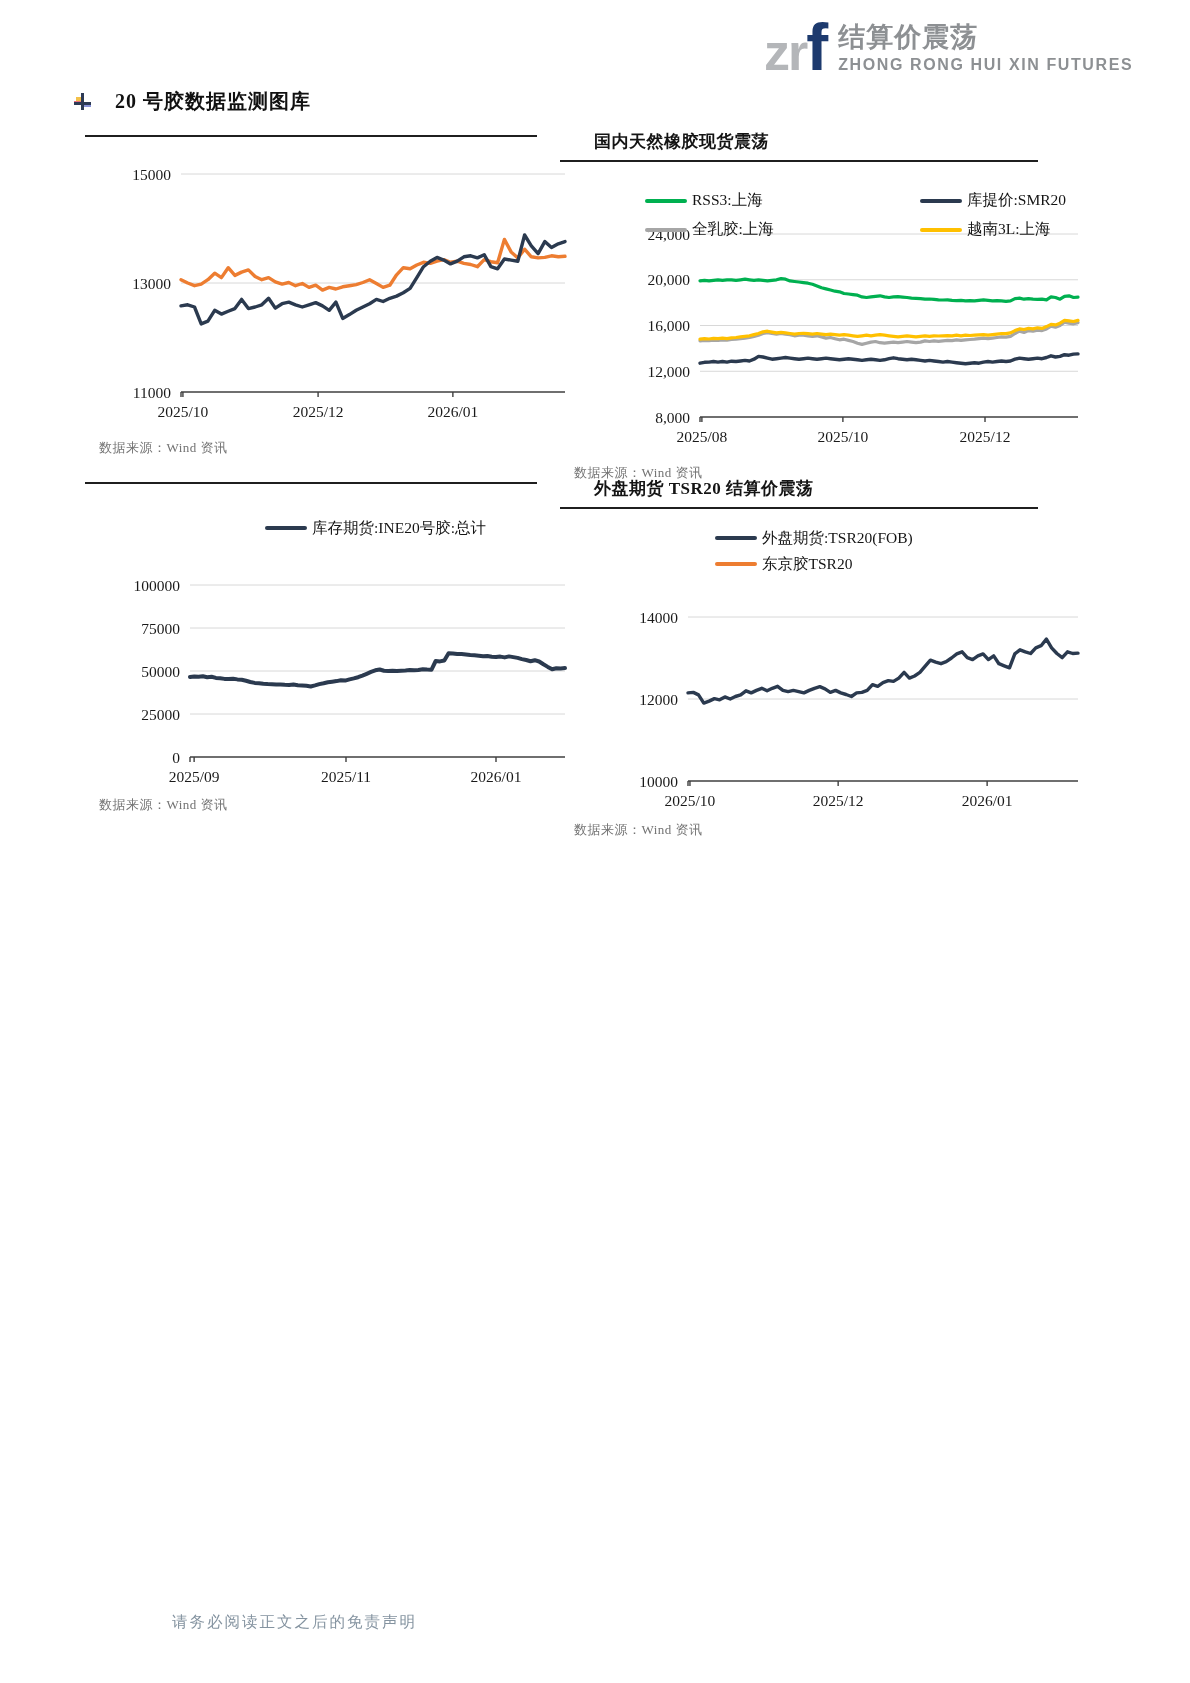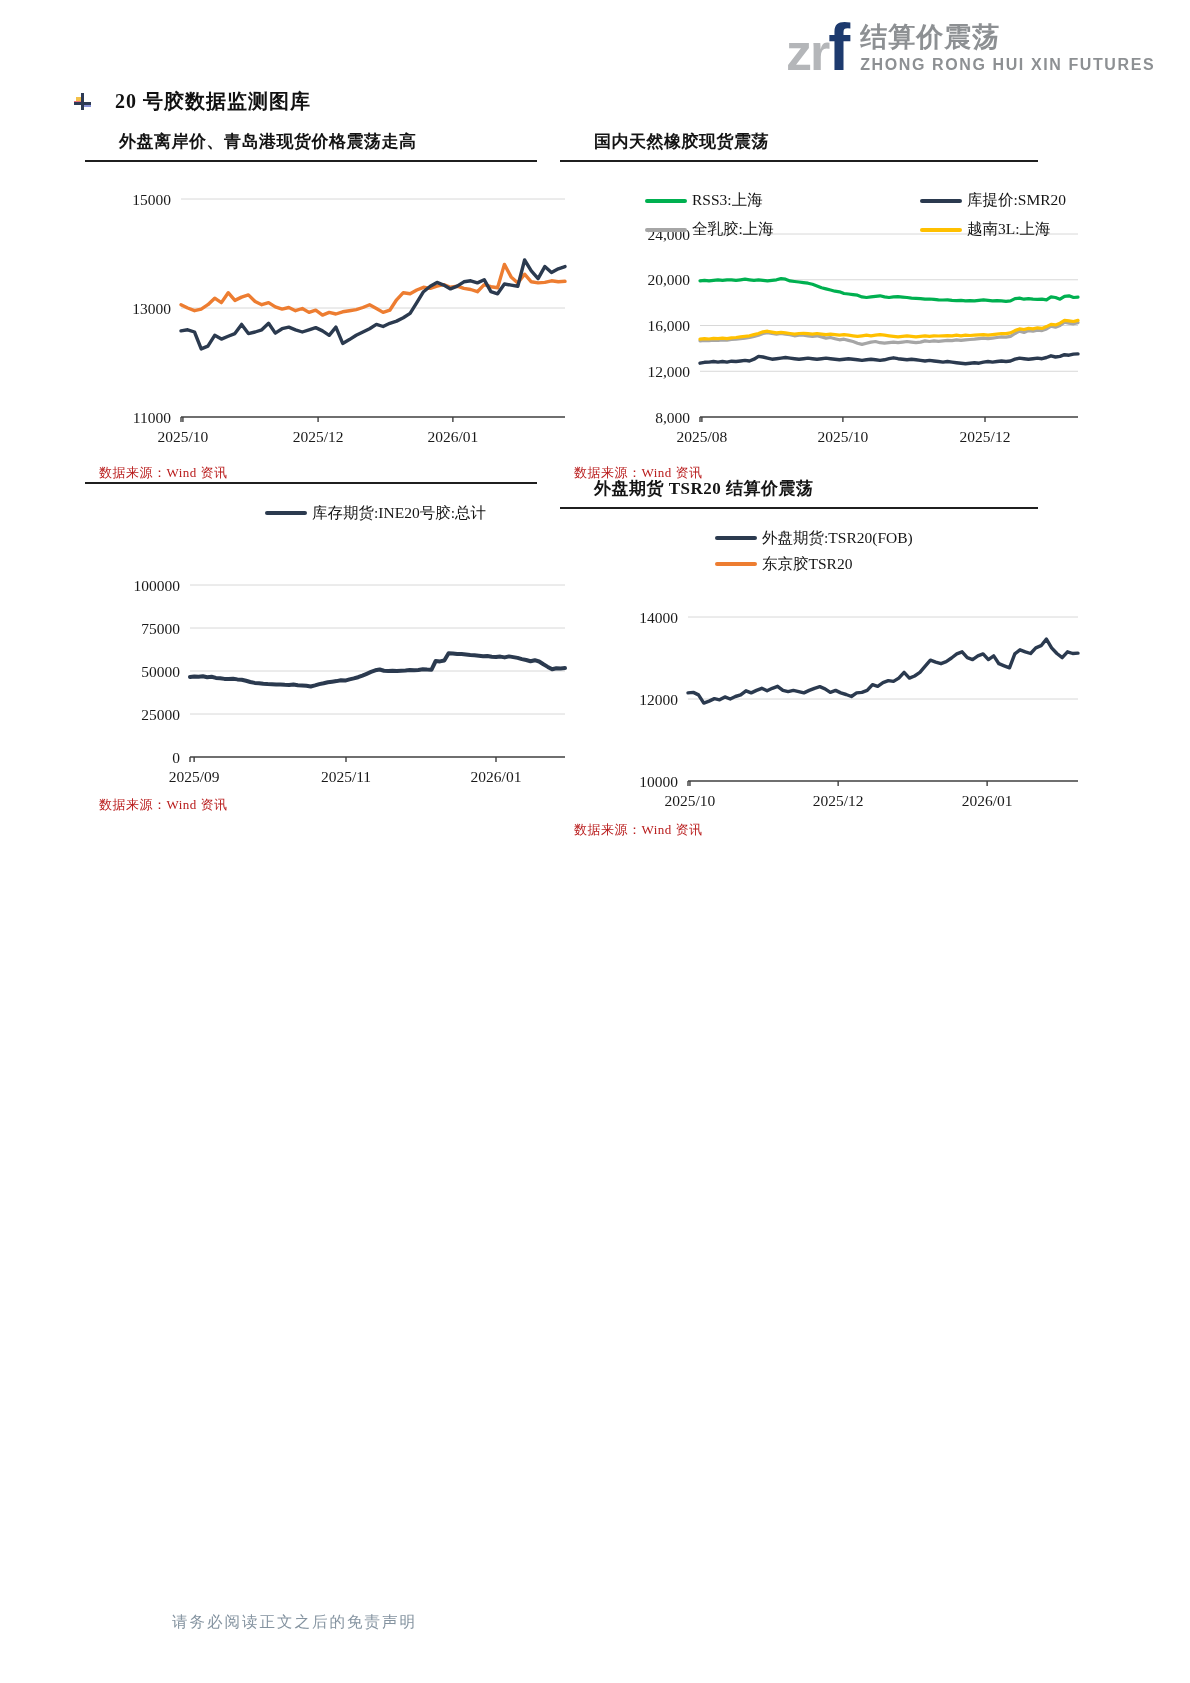--- a/index.html
+++ b/index.html
@@ -1,21 +1,21 @@
 <!DOCTYPE html>
 <html><head>
 <meta charset="utf-8">
 <style>
   * { margin:0; padding:0; box-sizing:border-box; }
   body { background:#fff; }
   .page { width:1190px; height:1683px; position:relative; background:#fff;
           font-family:"Liberation Serif","DejaVu Serif",serif; color:#1a1a1a; overflow:hidden; }
 
   
-  .logo { position:absolute; left:786px; top:18px; display:flex; align-items:center; gap:12px;
+  .logo { position:absolute; left:764px; top:18px; display:flex; align-items:center; gap:12px;
           font-family:"Liberation Sans","DejaVu Sans",sans-serif;justify-content:space-between; }
   .logo-zrf { display:flex; align-items:baseline; letter-spacing:-2px; }
   .logo-z, .logo-r { font-size:52px; font-weight:700; color:#b4b6b9; line-height:1; }
   .logo-f { font-size:66px; font-weight:700; color:#1d3a6e; line-height:0.9; }
   .logo-text { display:flex; flex-direction:column; }
   .logo-cn { font-size:27px; font-weight:700; color:#8d9093; letter-spacing:1px; line-height:1.15; }
   .logo-en { font-size:16px; font-weight:700; color:#8d9093; letter-spacing:1.6px; margin-top:2px; }
 
   
   .section-head { position:absolute; left:72px; top:88px; display:flex; align-items:center; gap:23px; }
@@ -32,21 +32,21 @@
   .panel { position:absolute; }
   .panel-title { font-size:17px; font-weight:700; color:#141414; padding-left:34px; height:25px; letter-spacing:0.5px; }
   .panel-rule { border-top:2px solid #1f1f1f; margin-top:5px; }
   .chart-box { position:relative; margin-top:2px; }
   svg { display:block; overflow:visible; }
   .tick { font-size:15.5px; fill:#1a1a1a; font-family:"Liberation Serif","DejaVu Serif",serif; }
   .legend { position:absolute; }
   .legend-item { display:flex; align-items:center; gap:5px; }
   .swatch { display:inline-block; width:42px; height:4px; border-radius:2px; flex:0 0 auto; }
   .lg-label { font-size:15.5px; color:#141414; white-space:nowrap; }
-  .source { font-size:13px; color:#b91c1c; margin-top:10px; padding-left:14px; letter-spacing:0.5px; }
+  .source { font-size:13px; color:#737373; margin-top:10px; padding-left:14px; letter-spacing:0.5px; }
 
   
   .footer { position:absolute; left:172px; top:1612px; font-size:15.5px; color:#8493a0; letter-spacing:2px; }
 </style>
 </head>
 <body>
 
 <div class="page">
 
   <div class="logo">
@@ -65,21 +65,20 @@
       <i class="yel"></i>
         <i class="red"></i>
         <i class="blu"></i>
         <i class="v"></i>
         <i class="h"></i>
     </span>
     <span class="section-title">20 号胶数据监测图库</span>
   </div>
 
   <div class="panel" style="left:85px; top:130px; width:485px;">
-    <div class="panel-title">外盘离岸价、青岛港现货价格震荡走高</div>
     <div class="panel-rule" style="width:452px;"></div>
     <div class="chart-box">
       <svg viewBox="0 0 485 290" style="width: 485px; height: 290px;">
           <line x1="96" y1="35" x2="480" y2="35" stroke="#d8d8d8" stroke-width="1"></line>
           <text class="tick" x="86" y="40.5" text-anchor="end">15000</text>
           <line x1="96" y1="144" x2="480" y2="144" stroke="#d8d8d8" stroke-width="1"></line>
           <text class="tick" x="86" y="149.5" text-anchor="end">13000</text>
           <line x1="96" y1="253" x2="480" y2="253" stroke="#3f3f3f" stroke-width="1.6"></line>
           <line x1="96" y1="253" x2="96" y2="258" stroke="#3f3f3f" stroke-width="1.4"></line>
           <line x1="97.92" y1="253" x2="97.92" y2="258" stroke="#3f3f3f" stroke-width="1.4"></line>
@@ -162,21 +161,21 @@
           <line x1="109.125" y1="271" x2="109.125" y2="276" stroke="#3f3f3f" stroke-width="1.4"></line>
           <line x1="261" y1="271" x2="261" y2="276" stroke="#3f3f3f" stroke-width="1.4"></line>
           <line x1="411" y1="271" x2="411" y2="276" stroke="#3f3f3f" stroke-width="1.4"></line>
           <text class="tick" x="95" y="276.5" text-anchor="end">0</text>
           <text class="tick" x="109.125" y="296" text-anchor="middle">2025/09</text>
           <text class="tick" x="261" y="296" text-anchor="middle">2025/11</text>
           <text class="tick" x="411" y="296" text-anchor="middle">2026/01</text>
           <polyline fill="none" stroke="#2b3a4f" stroke-width="4" stroke-linejoin="round" stroke-linecap="round" points="105.0,191.0 109.3,190.5 113.6,190.8 117.9,190.3 122.2,191.2 126.6,190.8 130.9,191.9 135.2,192.2 139.5,192.9 143.8,193.1 148.1,192.7 152.4,193.4 156.7,193.8 161.0,194.8 165.3,196.0 169.7,196.9 174.0,197.2 178.3,197.7 182.6,198.1 186.9,198.2 191.2,198.4 195.5,198.6 199.8,198.8 204.1,198.9 208.4,198.6 212.8,199.3 217.1,199.4 221.4,199.8 225.7,200.5 230.0,199.4 234.3,198.1 238.6,197.2 242.9,196.2 247.2,195.7 251.6,195.1 255.9,194.3 260.2,194.6 264.5,193.4 268.8,192.4 273.1,191.2 277.4,189.6 281.7,187.8 286.0,185.9 290.3,184.3 294.7,183.5 299.0,184.7 303.3,185.0 307.6,184.8 311.9,185.0 316.2,184.7 320.5,184.5 324.8,184.1 329.1,184.3 333.4,184.0 337.8,183.3 342.1,183.6 346.4,183.8 350.7,175.0 355.0,175.4 359.3,174.5 363.6,167.3 367.9,167.6 372.2,168.1 376.6,168.0 380.9,168.5 385.2,169.0 389.5,169.3 393.8,169.7 398.1,170.2 402.4,170.0 406.7,170.7 411.0,171.1 415.3,170.6 419.7,171.4 424.0,170.4 428.3,171.1 432.6,171.9 436.9,173.1 441.2,174.0 445.5,175.2 449.8,174.2 454.1,175.5 458.4,178.3 462.8,180.9 467.1,183.3 471.4,182.2 475.7,182.4 480.0,182.1"></polyline>
         </svg>
       <div class="legend" style="left: 180px; top: 14px;">
-          <div class="legend-item" style="height: 26px;">
+          <div class="legend-item" style="height: 26px; margin-top: 15px;">
             <span class="swatch" style="background: rgb(43, 58, 79);"></span>
             <span class="lg-label">库存期货:INE20号胶:总计</span>
           </div>
         </div>
     </div>
     <div class="source">数据来源：Wind 资讯</div>
   </div>
 
   <div class="panel" style="left:560px; top:477px; width:520px;">
     <div class="panel-title">外盘期货 TSR20 结算价震荡</div>

